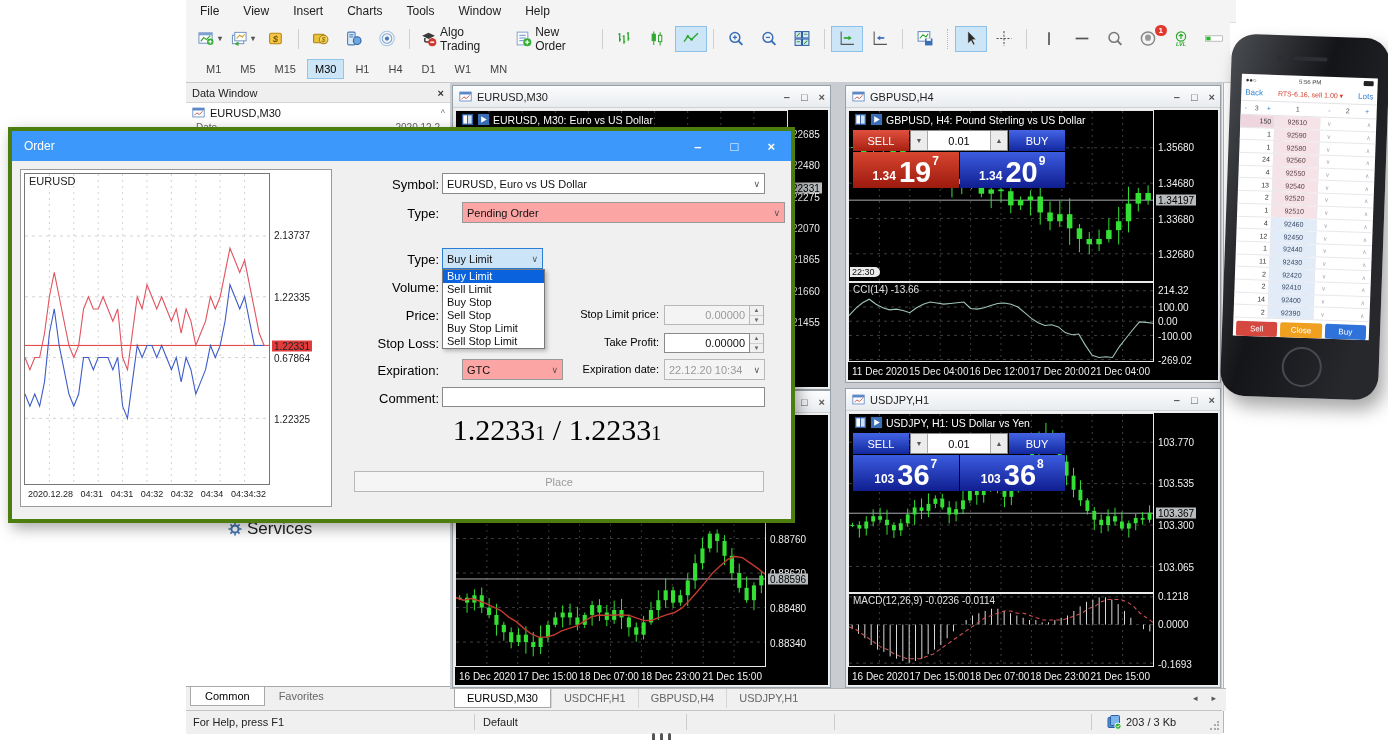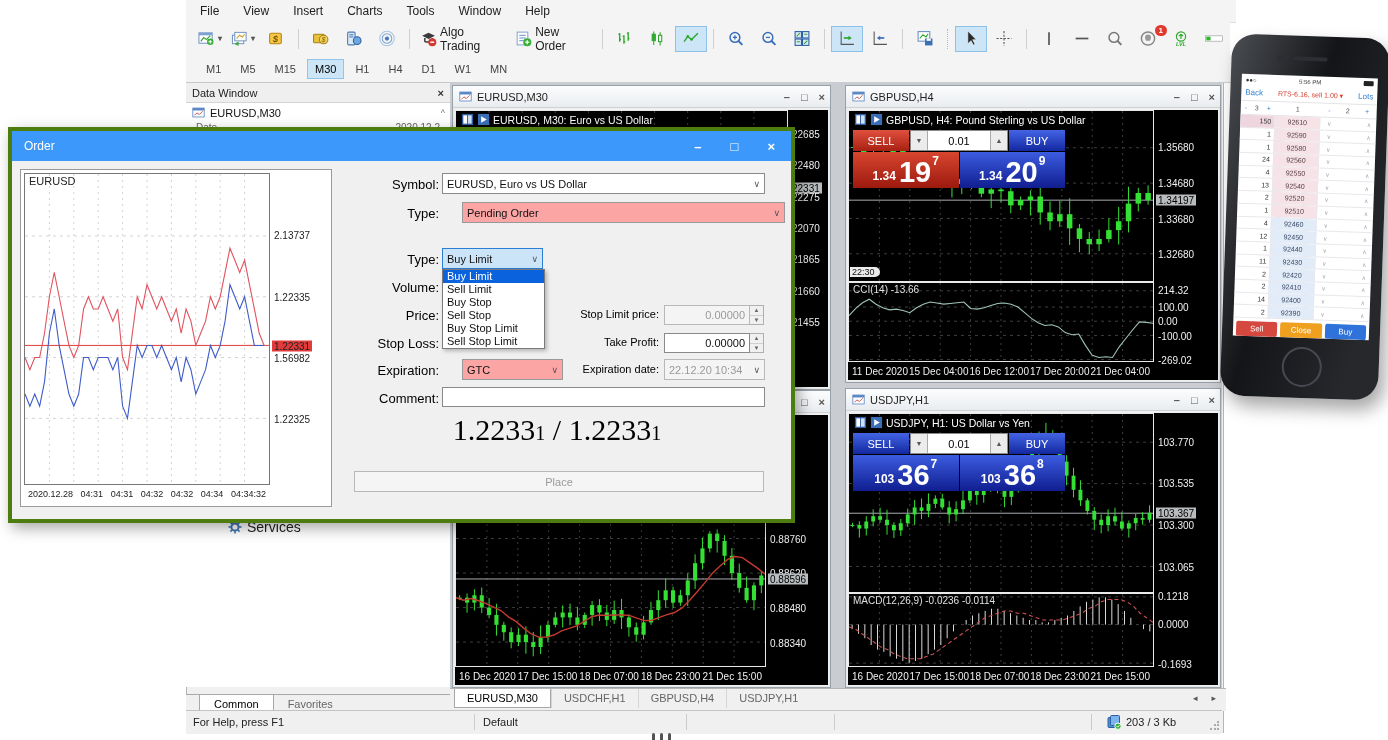--- a/index.html
+++ b/index.html
@@ -33,24 +33,24 @@
        border-right:1px solid #bcbcbc;border-top:1px solid #c8c8c8;}
   .p-head{height:19px;background:#efefef;border-bottom:1px solid #d5d5d5;display:flex;align-items:center;
        padding:0 6px;font-size:11px;color:#222;}
   .p-close{margin-left:auto;font-size:11px;color:#333;font-weight:bold;}
   .dw-row{height:19px;display:flex;align-items:center;gap:4px;padding:0 5px;font-size:11px;}
   .dw-ic{width:15px;height:13px;display:inline-flex;}
   .dw-ic svg{width:100%;height:100%;}
   .dw-up{margin-left:auto;color:#777;font-size:9px;}
   .dw-clip{height:7px;overflow:hidden;display:flex;justify-content:space-between;padding:0 10px;
        font-size:10px;color:#666;}
-  .services{position:absolute;left:42px;top:436px;display:flex;align-items:center;gap:5px;font-size:14px;color:#222;}
+  .services{position:absolute;left:42px;top:436px;display:flex;align-items:center;gap:5px;font-size:17px;color:#222;}
   .svc-ic{width:14px;height:14px;display:inline-flex;}
   .ptabs{position:absolute;left:186px;top:686px;width:264px;height:24px;background:#f0f0f0;
-       border-top:1px solid #a8a8a8;display:flex;align-items:flex-start;padding-left:13px;margin-top:8px;}
+       border-top:1px solid #a8a8a8;display:flex;align-items:flex-start;padding-left:4px;}
   .ptab{font-size:11px;color:#666;padding:3px 14px;}
   .ptab.active{background:#fff;border:1px solid #a8a8a8;border-top:none;color:#000;}
   
   .mdi{position:absolute;left:450px;top:82px;width:772px;height:606px;background:#c9cdd1;}
   .cwin{position:absolute;background:#f0f0f0;border:1px solid #98a0a8;display:flex;flex-direction:column;
        box-shadow:0 0 0 1px #e6e8ea inset;}
   .tbarw{height:21px;display:flex;align-items:center;gap:4px;padding:0 5px;font-size:11px;color:#222;
        background:linear-gradient(#fcfdfe,#e9ecef);border-bottom:1px solid #cdd2d6;}
   .wic{width:15px;height:13px;display:inline-flex;}
   .wic svg{width:100%;height:100%;}
@@ -1304,21 +1304,21 @@
               <line x1="0" y1="236.47058823532484" x2="1000" y2="236.47058823532484" stroke="#d2d2d2" stroke-dasharray="3 4" stroke-width="1" vector-effect="non-scaling-stroke"></line>
               <polyline points="0.0,212.9 20.0,224.7 40.0,212.9 60.0,224.7 80.0,201.2 100.0,154.1 120.0,130.6 140.0,165.9 160.0,189.4 180.0,212.9 200.0,224.7 220.0,212.9 240.0,177.6 260.0,177.6 280.0,189.4 300.0,177.6 320.0,177.6 340.0,177.6 360.0,189.4 380.0,177.6 400.0,224.7 420.0,236.5 440.0,201.2 460.0,165.9 480.0,177.6 500.0,165.9 520.0,165.9 540.0,177.6 560.0,165.9 580.0,177.6 600.0,189.4 620.0,177.6 640.0,201.2 660.0,177.6 680.0,189.4 700.0,212.9 720.0,201.2 740.0,189.4 760.0,165.9 780.0,177.6 800.0,165.9 820.0,142.4 840.0,107.1 860.0,118.8 880.0,130.6 900.0,118.8 920.0,142.4 940.0,165.9 960.0,165.9 980.0,165.9 1000.0,165.9" fill="none" stroke="#3f5cc8" stroke-width="1.1" vector-effect="non-scaling-stroke"></polyline>
               <polyline points="0.0,177.6 20.0,189.4 40.0,177.6 60.0,177.6 80.0,154.1 100.0,118.8 120.0,95.3 140.0,118.8 160.0,142.4 180.0,165.9 200.0,177.6 220.0,165.9 240.0,130.6 260.0,118.8 280.0,130.6 300.0,130.6 320.0,118.8 340.0,130.6 360.0,142.4 380.0,130.6 400.0,177.6 420.0,189.4 440.0,154.1 460.0,118.8 480.0,130.6 500.0,107.1 520.0,118.8 540.0,130.6 560.0,118.8 580.0,130.6 600.0,142.4 620.0,130.6 640.0,154.1 660.0,130.6 680.0,142.4 700.0,165.9 720.0,154.1 740.0,142.4 760.0,118.8 780.0,130.6 800.0,118.8 820.0,95.3 840.0,71.8 860.0,83.5 880.0,95.3 900.0,83.5 920.0,107.1 940.0,130.6 960.0,154.1 980.0,165.9 1000.0,165.9" fill="none" stroke="#e0535f" stroke-width="1.1" vector-effect="non-scaling-stroke"></polyline>
             </svg>
             <span class="cornerlab">EURUSD</span>
           </div>
           <div class="axis" style="width: 58px;">
             <span class="ylab" style="top: 20%;">2.13737</span>
             <span class="ylab" style="top: 39.6078%;">1.22335</span>
             <span class="ylab hl red" style="top: 55.2941%;">1.22331</span>
-            <span class="ylab" style="top: 59.2157%;">1.56982</span>
+            <span class="ylab" style="top: 59.2157%;">0.67864</span>
             <span class="ylab" style="top: 78.8235%;">1.22325</span>
           </div>
         </div>
         <div class="xrow" style="padding-right: 62px;">
           <span>2020.12.28</span>
           <span>04:31</span>
           <span>04:31</span>
           <span>04:32</span>
           <span>04:32</span>
           <span>04:34</span>

